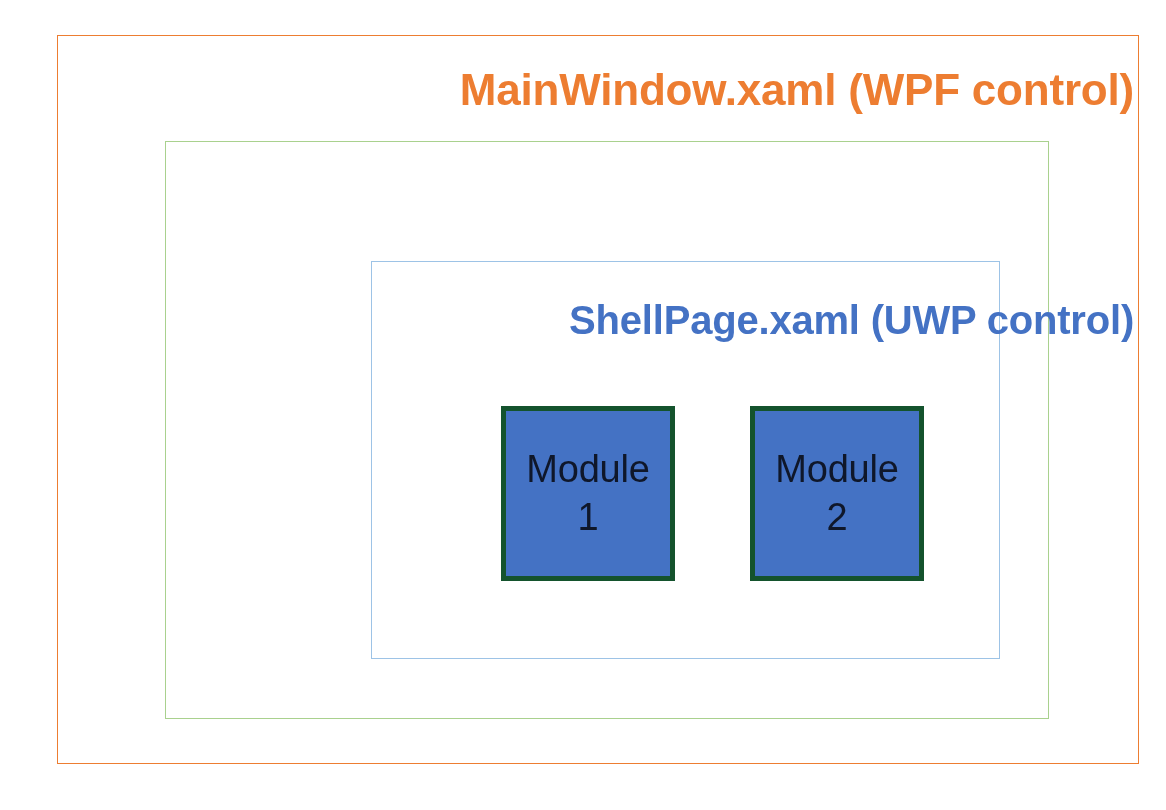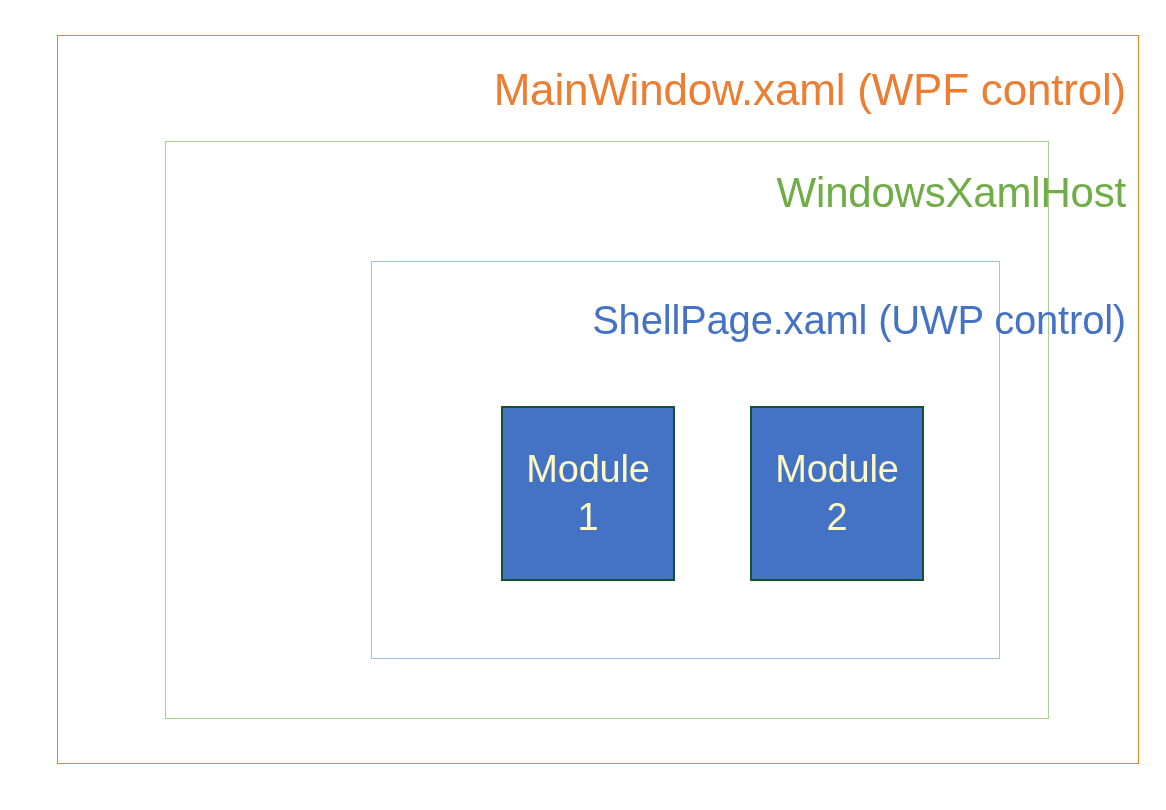--- a/index.html
+++ b/index.html
@@ -50,23 +50,23 @@
     left: 371px;
     top: 261px;
     width: 629px;
     height: 398px;
     border: 1.4px solid #9DC3E6;
   }
 
   
   .box-title {
     position: absolute;
-    right: 40px;
+    right: 32px;
     white-space: nowrap;
-    font-weight: 400;
+    font-weight: 700;
     line-height: 1;
     letter-spacing: -0.2px;
   }
 
   .title-outer {
     top: 68px;
     font-size: 44px;
     color: #ED7D31;
   }
 
@@ -84,26 +84,26 @@
   }
 
   
   .module {
     position: absolute;
     box-sizing: border-box;
     top: 406px;
     width: 174px;
     height: 175px;
     background: #4472C4;
-    border: 2px solid #14532d;
+    border: 5px solid #14532d;
     display: flex;
     align-items: center;
     justify-content: center;
     text-align: center;
-    color: #fef9c3;
+    color: #0f172a;
     font-size: 38px;
     line-height: 1.25;
     font-weight: 400;
     letter-spacing: -0.2px;
   }
 
   .module-1 { left: 501px; }
   .module-2 { left: 750px; }
 
   .module-label {
@@ -113,21 +113,20 @@
 </style>
 </head>
 <body>
 
 <div id="diagram-canvas">
 
   <div class="box box-outer"></div>
   <div class="box-title title-outer">MainWindow.xaml (WPF control)</div>
 
   <div class="box box-middle"></div>
-  <div class="box-title title-middle">WindowsXamlHost</div>
 
   <div class="box box-inner"></div>
   <div class="box-title title-inner">ShellPage.xaml (UWP control)</div>
 
   <div class="module module-1">
     <span class="module-label">Module
 1</span>
   </div>
 
   <div class="module module-2">

